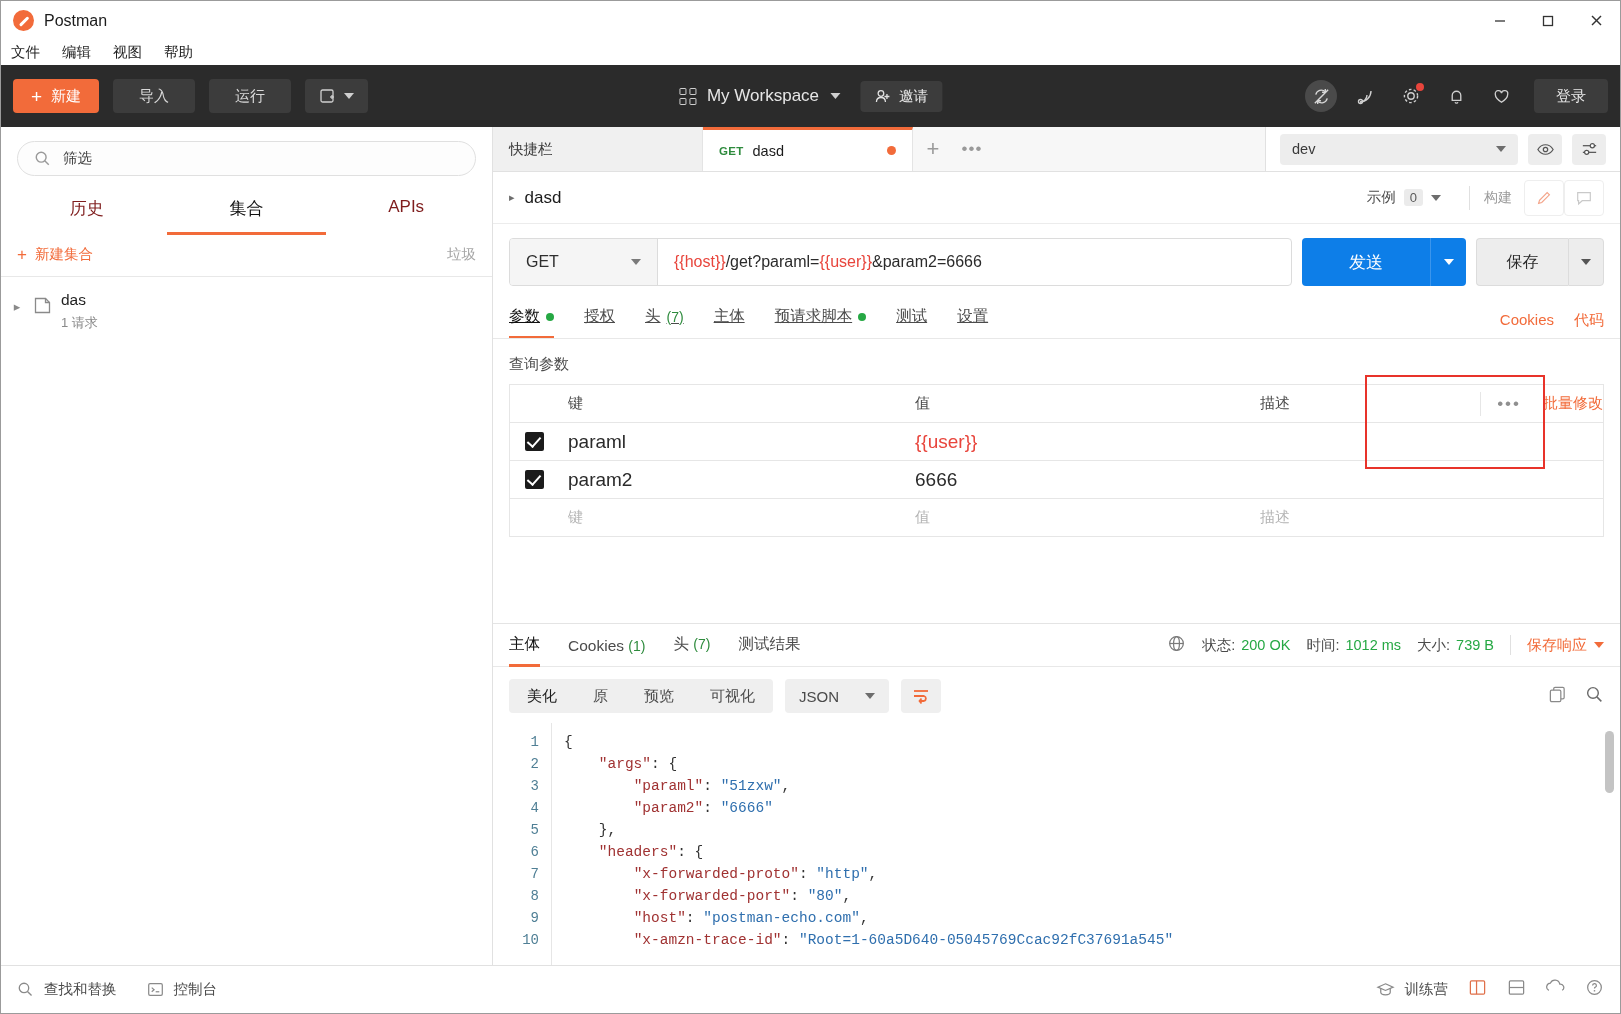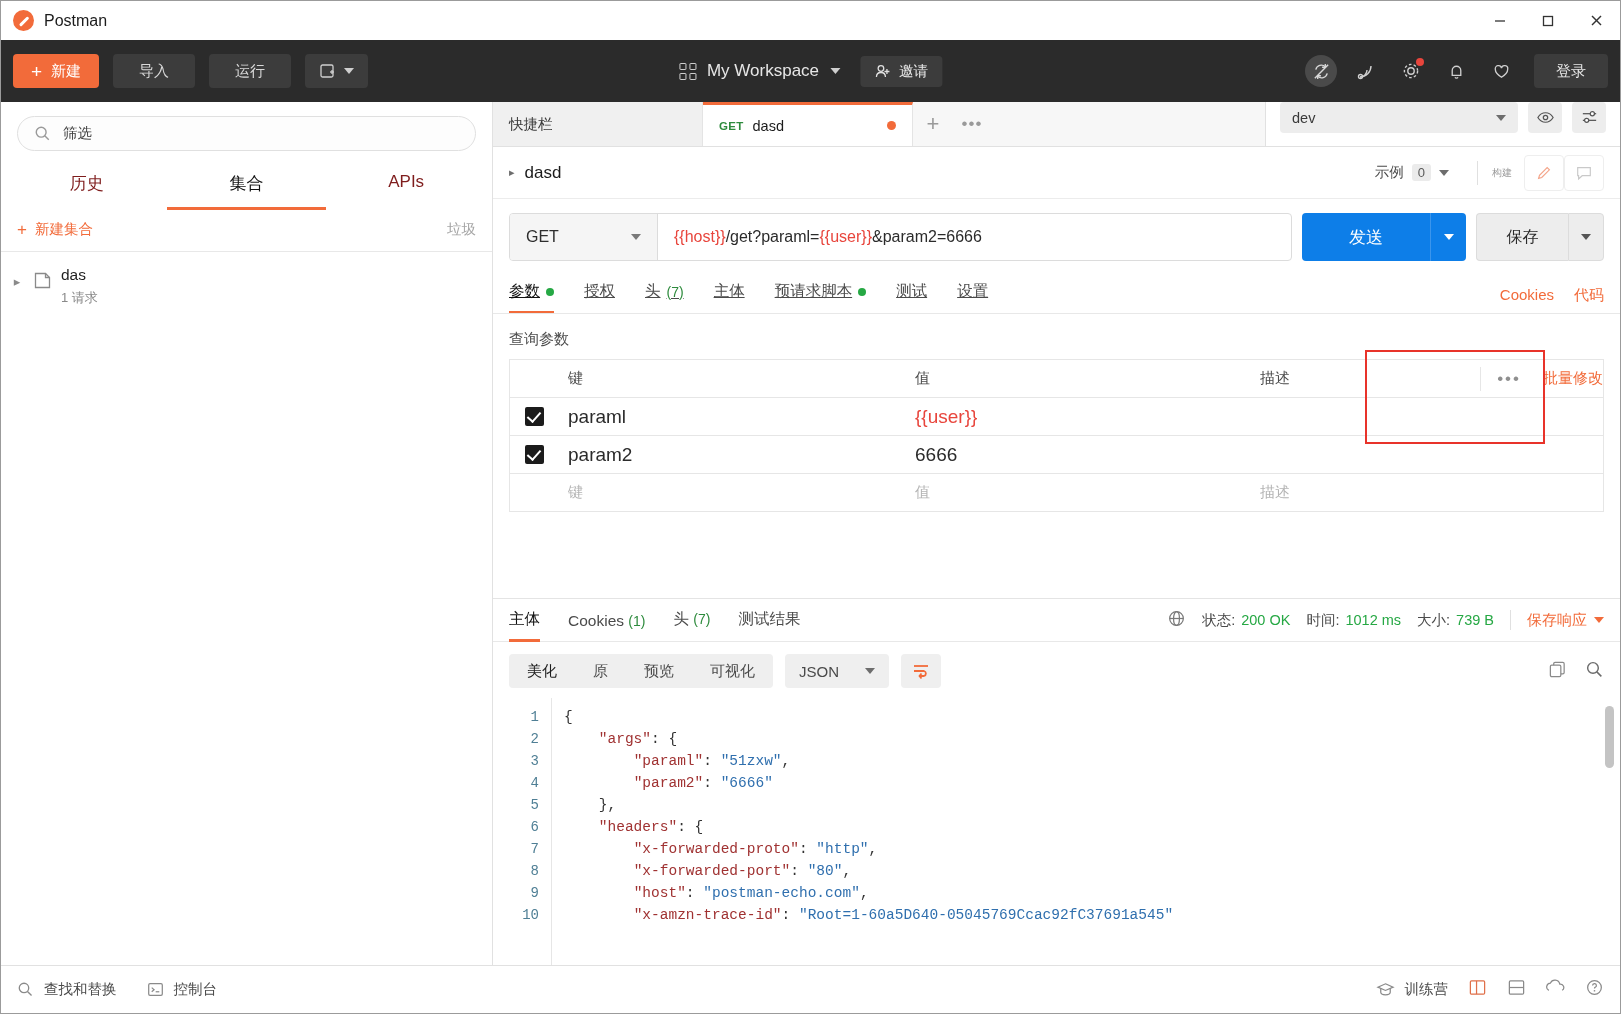--- a/index.html
+++ b/index.html
@@ -91,39 +91,39 @@
               border-bottom:1px solid #e1e1e1; background:#f7f7f7; }
   .rtab { min-width:210px; display:flex; align-items:center; padding: 0 16px; gap:9px;
           border-right:1px solid #e4e4e4; font-size:14.5px; color:#3a3a3a; background:#f0f0f0; }
   .rtab.active { background:#fff; border-top:3px solid #f26b3a; color:#1b1b1b; }
   .meth { font-size:11.5px; font-weight:bold; color:#2e8b3d; letter-spacing:.3px; }
   .dot-unsaved { width:9px;height:9px;border-radius:50%; background:#f26b3a; margin-left:auto; }
   .tab-plus { width:40px; display:flex;align-items:center;justify-content:center; color:#9a9a9a;
               font-size:22px; }
   .tab-dots { width:38px; display:flex;align-items:center;justify-content:center; color:#9a9a9a;
               font-size:17px; letter-spacing:1px; }
-  .env-bar { margin-left:auto; display:flex; gap:10px; padding: 0 14px;
+  .env-bar { margin-left:auto; display:flex; align-items:center; gap:10px; padding: 0 14px;
              border-left:1px solid #e1e1e1; background:#fff; }
   .env-sel { width:238px; height:31px; background:#ededed; border-radius:4px; display:flex;
              align-items:center; padding: 0 12px; font-size:14.5px; color:#3a3a3a; }
   .env-sel .caret2 { margin-left:auto; width:0;height:0;border-left:5px solid transparent;
              border-right:5px solid transparent; border-top:6px solid #6d6d6d; }
   .sq-btn { width:34px;height:31px; background:#ededed; border-radius:4px; display:flex;
             align-items:center; justify-content:center; color:#555; }
 
   .reqname-row { height: 52px; flex:0 0 52px; display:flex; align-items:center; padding: 0 16px;
                  border-bottom:1px solid #ececec; }
   .reqname { display:flex; align-items:center; gap:10px; font-size:17px; color:#1b1b1b; }
   .rn-caret { color:#6d6d6d; font-size:11px; }
   .rn-right { margin-left:auto; display:flex; align-items:center; gap:0; }
   .ex-wrap { display:flex; align-items:center; gap:8px; font-size:14.5px; color:#4a4a4a;
              padding-right:14px; }
   .ex-badge { background:#ebebeb; color:#5a5a5a; border-radius:3px; padding: 1px 6px; font-size:13px; }
   .vdiv { width:1px; height:24px; background:#e0e0e0; margin: 0 14px; }
-  .build-lbl { font-size:10px; color:#9a9a9a; padding-right:12px; }
+  .build-lbl { font-size:14px; color:#9a9a9a; padding-right:12px; }
   .pencil-btn, .cmt-btn { width:40px;height:36px; border:1px solid #eee; border-radius:4px;
              display:flex;align-items:center;justify-content:center; }
 
   .url-row { display:flex; align-items:center; gap:10px; padding: 14px 16px 10px; }
   .urlbox { flex:1; height:48px; display:flex; border:1px solid #dcdcdc; border-radius:4px;
             overflow:hidden; }
   .meth-sel { width:148px; background:#f5f5f5; border-right:1px solid #dcdcdc; display:flex;
               align-items:center; padding: 0 16px; font-size:16px; color:#2e2e2e; }
   .meth-sel .caret3 { margin-left:auto; width:0;height:0;border-left:5px solid transparent;
               border-right:5px solid transparent; border-top:6px solid #7a7a7a; }
@@ -240,20 +240,26 @@
       </div>
       <div class="win-btn">
         <svg width="15" height="15" viewBox="0 0 15 15">
             <line x1="3" y1="3" x2="12" y2="12" stroke="#333" stroke-width="1.4"></line>
             <line x1="12" y1="3" x2="3" y2="12" stroke="#333" stroke-width="1.4"></line>
           </svg>
       </div>
     </div>
   </div>
 
+  <div class="menubar">
+    <div class="mi">文件</div>
+    <div class="mi">编辑</div>
+    <div class="mi">视图</div>
+    <div class="mi">帮助</div>
+  </div>
 
   <div class="toolbar">
     <div class="tb-left">
       <div class="btn-new">
         <span class="plus">+</span>
         <span>新建</span>
       </div>
       <div class="btn-dark">导入</div>
       <div class="btn-dark">运行</div>
       <div class="btn-dark icononly">

